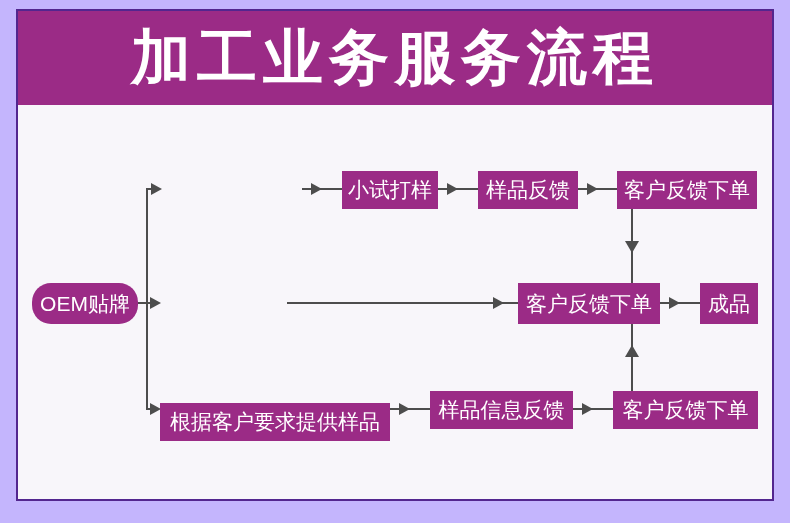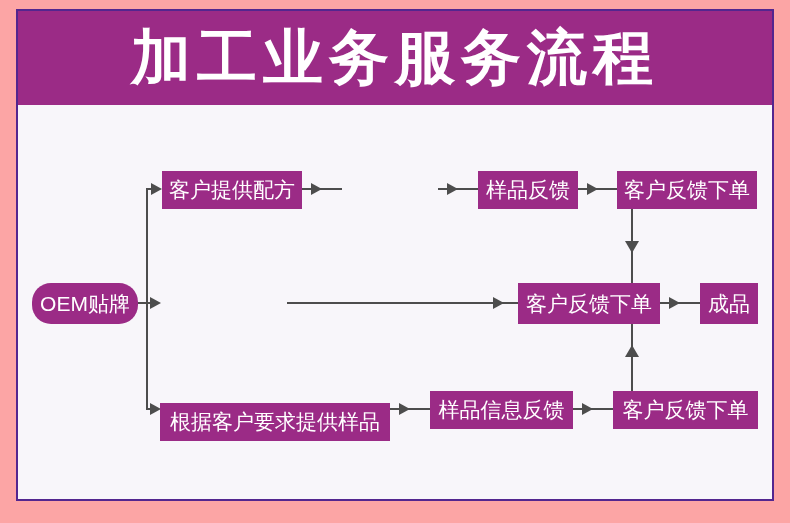--- a/index.html
+++ b/index.html
@@ -7,21 +7,21 @@
     --frame-border:#53268f;
     --line:#4d4d4d;
     --background:#f8f6fa;
     --label-text:#3d3d3d;
   }
   *{margin:0;padding:0;box-sizing:border-box;}
   html,body{background:#ffffff;}
   .page{
     position:relative;
     width:790px;height:523px;
-    background:#fca5a5;
+    background:#c4b5fd;
     font-family:"Liberation Sans","DejaVu Sans",sans-serif;
     overflow:hidden;
   }
   .frame{
     position:absolute;
     left:16px;top:9px;width:758px;height:492px;
     border:2px solid var(--frame-border);
     background:var(--background);
   }
   .banner{
@@ -96,21 +96,21 @@
 
   <div class="hline" style="left:390px;top:408px;width:40px;"></div>
   <div class="ah ah-right" style="left:399px;top:403px;"></div>
   <div class="hline" style="left:573px;top:408px;width:40px;"></div>
   <div class="ah ah-right" style="left:582px;top:403px;"></div>
 
   <div class="vline" style="left:631px;top:209px;height:184px;"></div>
   <div class="ah ah-down" style="left:625px;top:241px;"></div>
   <div class="ah ah-up" style="left:625px;top:345px;"></div>
 
-  <div class="node" style="left:162px;top:171px;width:140px;height:38px;">客户提供配方</div>
+  <div class="node" style="left:342px;top:171px;width:96px;height:38px;">小试打样</div>
   <div class="node" style="left:478px;top:171px;width:100px;height:38px;">样品反馈</div>
   <div class="node" style="left:617px;top:171px;width:140px;height:38px;">客户反馈下单</div>
 
   <div class="node" style="left:32px;top:283px;width:106px;height:41px;border-radius:19px;">OEM贴牌</div>
   <div class="node" style="left:518px;top:283px;width:142px;height:41px;">客户反馈下单</div>
   <div class="node" style="left:700px;top:283px;width:58px;height:41px;">成品</div>
 
   <div class="node" style="left:160px;top:403px;width:230px;height:38px;">根据客户要求提供样品</div>
   <div class="node" style="left:430px;top:391px;width:143px;height:38px;">样品信息反馈</div>
   <div class="node" style="left:613px;top:391px;width:145px;height:38px;">客户反馈下单</div>

